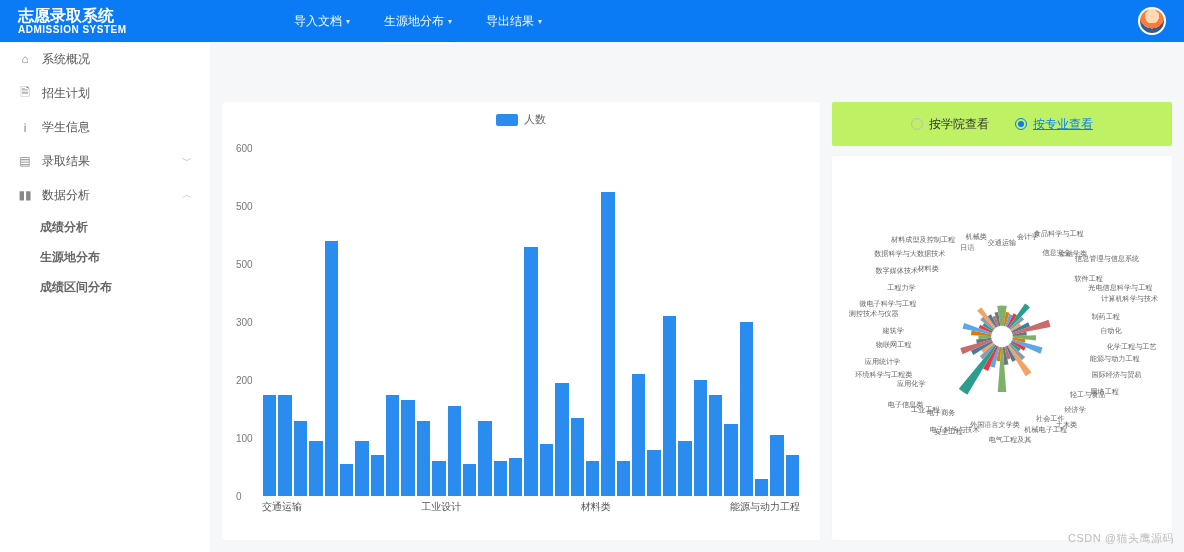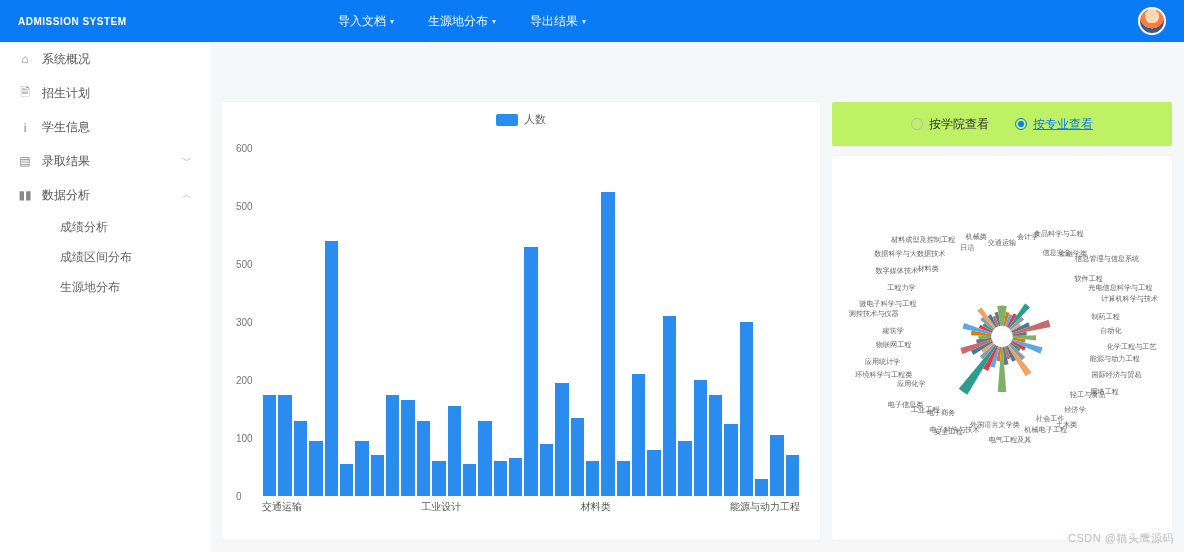--- a/index.html
+++ b/index.html
@@ -2,30 +2,30 @@
 <html><head>
 <meta charset="utf-8">
 <style>
 * { margin: 0; padding: 0; box-sizing: border-box; }
 body { font-family: "Microsoft YaHei", Arial, sans-serif; font-size: 12px; background: #f5f7f9; color: #333; overflow: hidden; width: 1184px; height: 552px; position: relative; }
 
 .header { height: 42px; background: #0a7bf5; color: #fff; display: flex; align-items: center; padding: 0 18px; }
 .logo-block { width: 200px; }
 .logo-cn { font-size: 16px; font-weight: bold; line-height: 1.1; }
 .logo-en { font-size: 10px; font-weight: bold; letter-spacing: 0.5px; }
-.top-menu { display: flex; gap: 34px; margin-left: 120px; }
+.top-menu { display: flex; gap: 34px; margin-left: 76px; }
 .top-menu-item { font-size: 12px; color: #fff; opacity: 0.95; display: flex; align-items: center; gap: 4px; cursor: pointer; }
 .top-menu-item.active { position: relative; }
 .top-menu-item.active::after { content: ''; position: absolute; bottom: -14px; left: 0; right: 0; height: 2px; background: #fff; }
 .avatar { margin-left: auto; width: 28px; height: 28px; border-radius: 50%; background: radial-gradient(circle at 50% 30%, #ffd9b3 0 35%, #ff7b3b 35% 60%, #3a5b8f 60%); border: 2px solid #fff; }
 
 .sidebar { position: absolute; left: 0; top: 42px; bottom: 0; width: 210px; background: #fff; }
 .side-item { height: 34px; display: flex; align-items: center; padding: 0 18px; font-size: 12px; color: #555; cursor: pointer; gap: 10px; }
 .side-item .chevron { margin-left: auto; font-size: 10px; color: #aaa; }
-.side-sub { height: 30px; display: flex; align-items: center; padding-left: 60px; font-size: 12px; color: #666; cursor: pointer; }
+.side-sub { height: 30px; display: flex; align-items: center; padding-left: 40px; font-size: 12px; color: #666; cursor: pointer; font-weight: bold; }
 .side-sub.active { color: #0a7bf5; }
 .side-icon { width: 14px; text-align: center; color: #888; font-size: 12px; }
 
 .content { position: absolute; left: 210px; right: 0; top: 42px; bottom: 0; padding: 12px; display: flex; gap: 12px; margin-top: 48px; }
 .panel { background: #fff; border-radius: 2px; box-shadow: 0 0 1px rgba(0,0,0,0.08); }
 .panel-left { flex: 1; position: relative; }
 .panel-right { width: 340px; display: flex; flex-direction: column; gap: 10px; }
 .right-filter { background: #bef264; height: 44px; display: flex; align-items: center; justify-content: center; gap: 26px; font-size: 12px; }
 .radio { display: flex; align-items: center; gap: 6px; }
 .radio-dot { width: 12px; height: 12px; border: 1px solid #bbb; border-radius: 50%; display: inline-flex; align-items: center; justify-content: center; }
@@ -50,20 +50,21 @@
 .rose-label { font-size: 8px; fill: #666; }
 
 .watermark { position: absolute; right: 10px; bottom: 6px; font-size: 11px; color: #bcbcbc; letter-spacing: 0.5px; }
 .caret { font-size: 8px; opacity: 0.85; }
 </style>
 </head>
 <body>
 
 <div class="header">
   <div class="logo-block">
+    <div class="logo-cn">志愿录取系统</div>
     <div class="logo-en">ADMISSION SYSTEM</div>
   </div>
   <div class="top-menu">
     <div class="top-menu-item">
         <span>导入文档</span>
         <span class="caret">▾</span>
       </div>
     <div class="top-menu-item active">
         <span>生源地分布</span>
         <span class="caret">▾</span>
@@ -93,22 +94,22 @@
       <span class="side-icon">▤</span>
       <span>录取结果</span>
       <span class="chevron">﹀</span>
     </div>
   <div class="side-item">
       <span class="side-icon">▮▮</span>
       <span>数据分析</span>
       <span class="chevron">︿</span>
     </div>
   <div class="side-sub">成绩分析</div>
+  <div class="side-sub">生源地分布</div>
   <div class="side-sub">成绩区间分布</div>
-  <div class="side-sub">生源地分布</div>
 </div>
 
 <div class="content">
   <div class="panel panel-left">
     <div class="chart-wrap">
       <div class="legend"><span class="legend-swatch"></span><span>人数</span></div>
       <div class="axis-area" id="axis-area">
           <div class="ylabel" style="top: 100%;">0</div>
           <div class="ylabel" style="top: 83.3333%;">100</div>
           <div class="ylabel" style="top: 66.6667%;">200</div>

